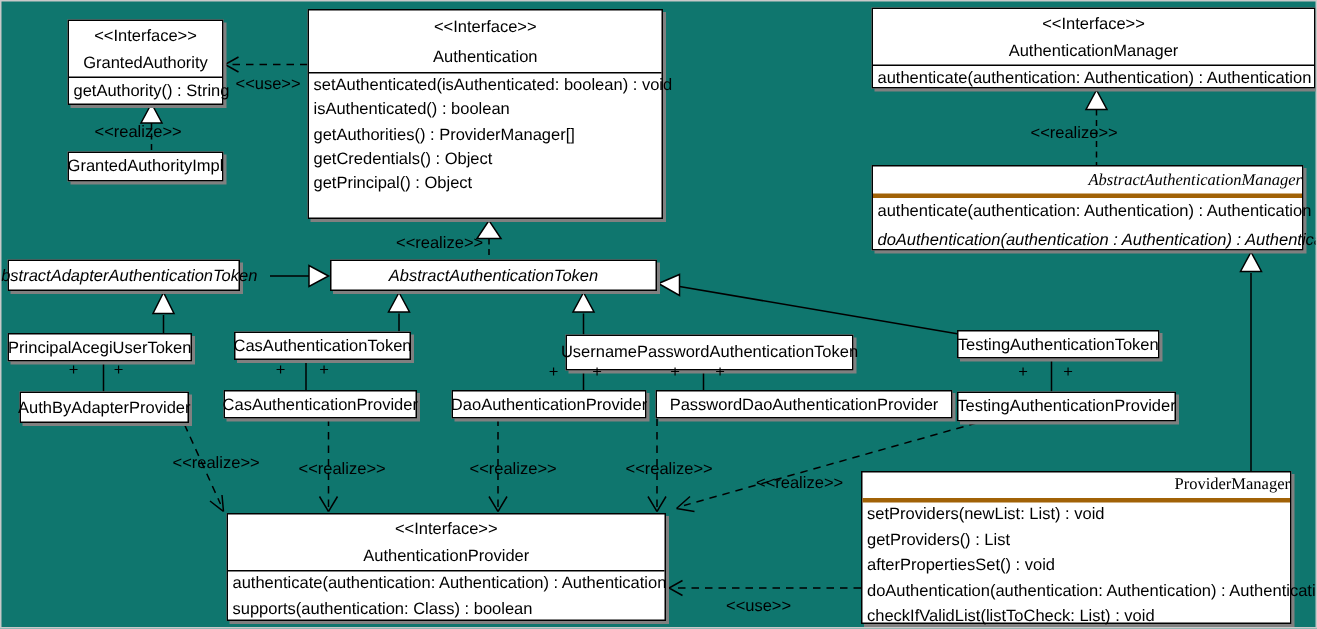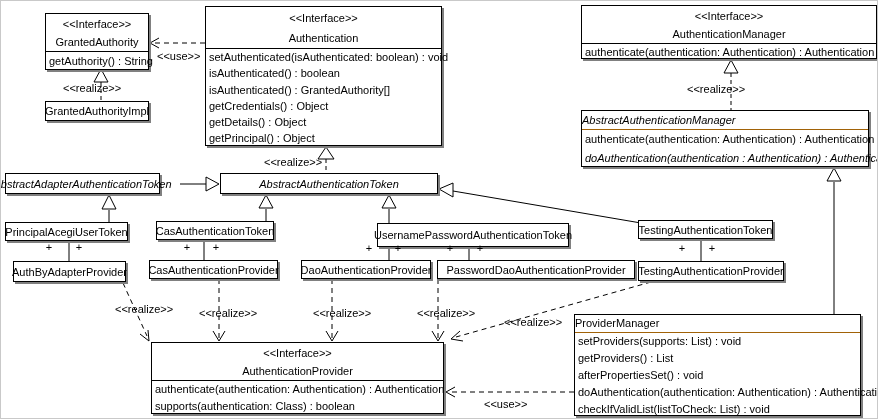--- a/index.html
+++ b/index.html
@@ -1,34 +1,34 @@
 <!DOCTYPE html>
 <html><head>
 <meta charset="utf-8">
 <style>
   html,body{margin:0;padding:0;background:#ddd;}
   #canvas{
     position:relative;width:878px;height:419px;overflow:hidden;
-    background:#ffffff;border:1px solid #c9c9c9;box-sizing:border-box;
+    background:#0f766e;border:1px solid #c9c9c9;box-sizing:border-box;
     font-family:"Liberation Sans","DejaVu Sans",sans-serif;
     font-size:11px;color:#000;
   }
   #edges{position:absolute;left:0;top:0;pointer-events:none;}
   .cls{position:absolute;background:#fff;border:1px solid #000;
        box-shadow:2px 2px 0 0 #808080;box-sizing:border-box;}
   .hdr{text-align:center;border-bottom:1px solid #000;padding-top:1px;}
   .hdr div{line-height:18px;white-space:nowrap;}
   #c-authentication .hdr div{line-height:20px;}
   .m{line-height:17px;height:17px;white-space:nowrap;padding-left:3px;overflow:visible;}
   #c-authentication .m{line-height:16.3px;height:16.3px;}
   #c-ga .m{line-height:18px;height:18px;}
   #c-aam .m,#c-pm .m{line-height:19px;height:19px;}
   #c-aam .m{line-height:18.5px;height:18.5px;}
   #c-pm .m{line-height:17px;height:17px;}
-  .namehdr{text-align:left;border-bottom:1px solid #a16207;line-height:17px;white-space:nowrap;}
+  .namehdr{text-align:right;border-bottom:3px solid #a16207;line-height:17px;white-space:nowrap;font-family:Liberation Serif, serif;}
   #c-aam .namehdr{line-height:18px;}
   .solo{display:flex;align-items:center;justify-content:center;height:100%;white-space:nowrap;}
   .abstract .cname{font-style:italic;}
   .it{font-style:italic;}
   .elabel{position:absolute;white-space:nowrap;}
   .plus{position:absolute;width:10px;text-align:center;}
 </style>
 </head>
 <body>
 
@@ -99,23 +99,22 @@
     <div class="solo cname">GrantedAuthorityImpl</div>
   </div>
 
   <div class="cls" id="c-authentication" style="left:204px;top:5px;width:237px;height:140px">
     <div class="hdr">
       <div>&lt;&lt;Interface&gt;&gt;</div>
       <div class="cname">Authentication</div>
     </div>
     <div class="m">setAuthenticated(isAuthenticated: boolean) : void</div>
     <div class="m">isAuthenticated() : boolean</div>
-    <div class="m">isAuthenticated() : GrantedAuthority[]</div>
+    <div class="m">getAuthorities() : ProviderManager[]</div>
     <div class="m">getCredentials() : Object</div>
-    <div class="m">getDetails() : Object</div>
     <div class="m">getPrincipal() : Object</div>
   </div>
 
   <div class="cls" id="c-am" style="left:580px;top:4px;width:296px;height:54px">
     <div class="hdr">
       <div>&lt;&lt;Interface&gt;&gt;</div>
       <div class="cname">AuthenticationManager</div>
     </div>
     <div class="m">authenticate(authentication: Authentication) : Authentication</div>
   </div>
@@ -174,21 +173,21 @@
     <div class="hdr">
       <div>&lt;&lt;Interface&gt;&gt;</div>
       <div class="cname">AuthenticationProvider</div>
     </div>
     <div class="m">authenticate(authentication: Authentication) : Authentication</div>
     <div class="m">supports(authentication: Class) : boolean</div>
   </div>
 
   <div class="cls" id="c-pm" style="left:573px;top:313px;width:287px;height:102px">
     <div class="namehdr cname">ProviderManager</div>
-    <div class="m">setProviders(supports: List) : void</div>
+    <div class="m">setProviders(newList: List) : void</div>
     <div class="m">getProviders() : List</div>
     <div class="m">afterPropertiesSet() : void</div>
     <div class="m">doAuthentication(authentication: Authentication) : Authentication</div>
     <div class="m">checkIfValidList(listToCheck: List) : void</div>
   </div>
 
   <span class="elabel" style="left:156px;top:49px">&lt;&lt;use&gt;&gt;</span>
   <span class="elabel" style="left:62px;top:81px">&lt;&lt;realize&gt;&gt;</span>
   <span class="elabel" style="left:263px;top:155px">&lt;&lt;realize&gt;&gt;</span>
   <span class="elabel" style="left:686px;top:82px">&lt;&lt;realize&gt;&gt;</span>

